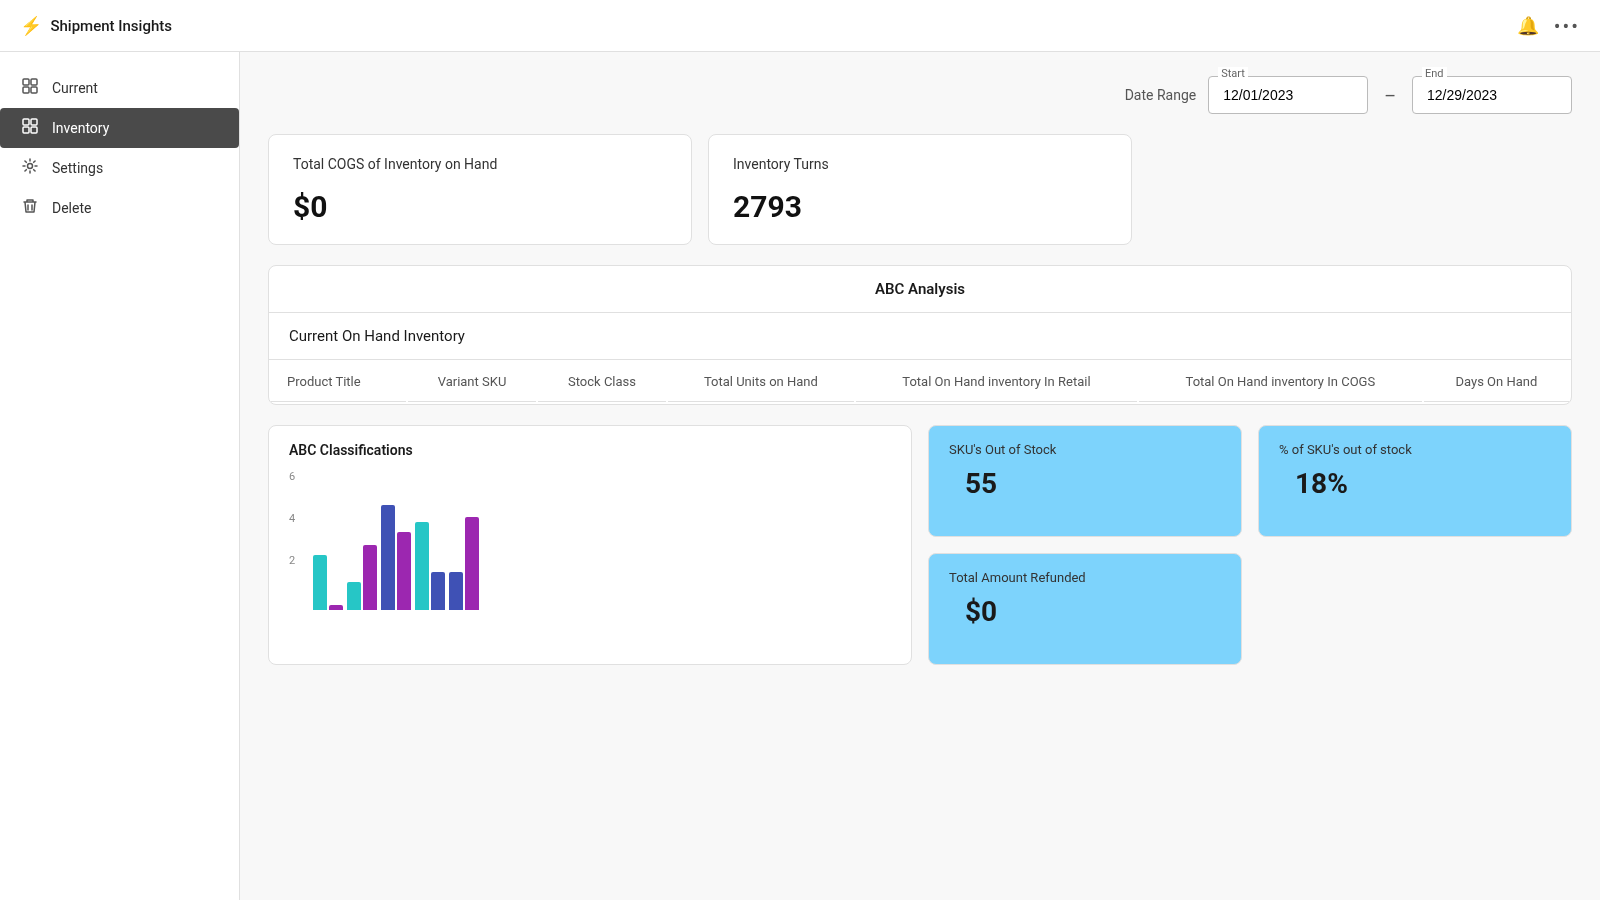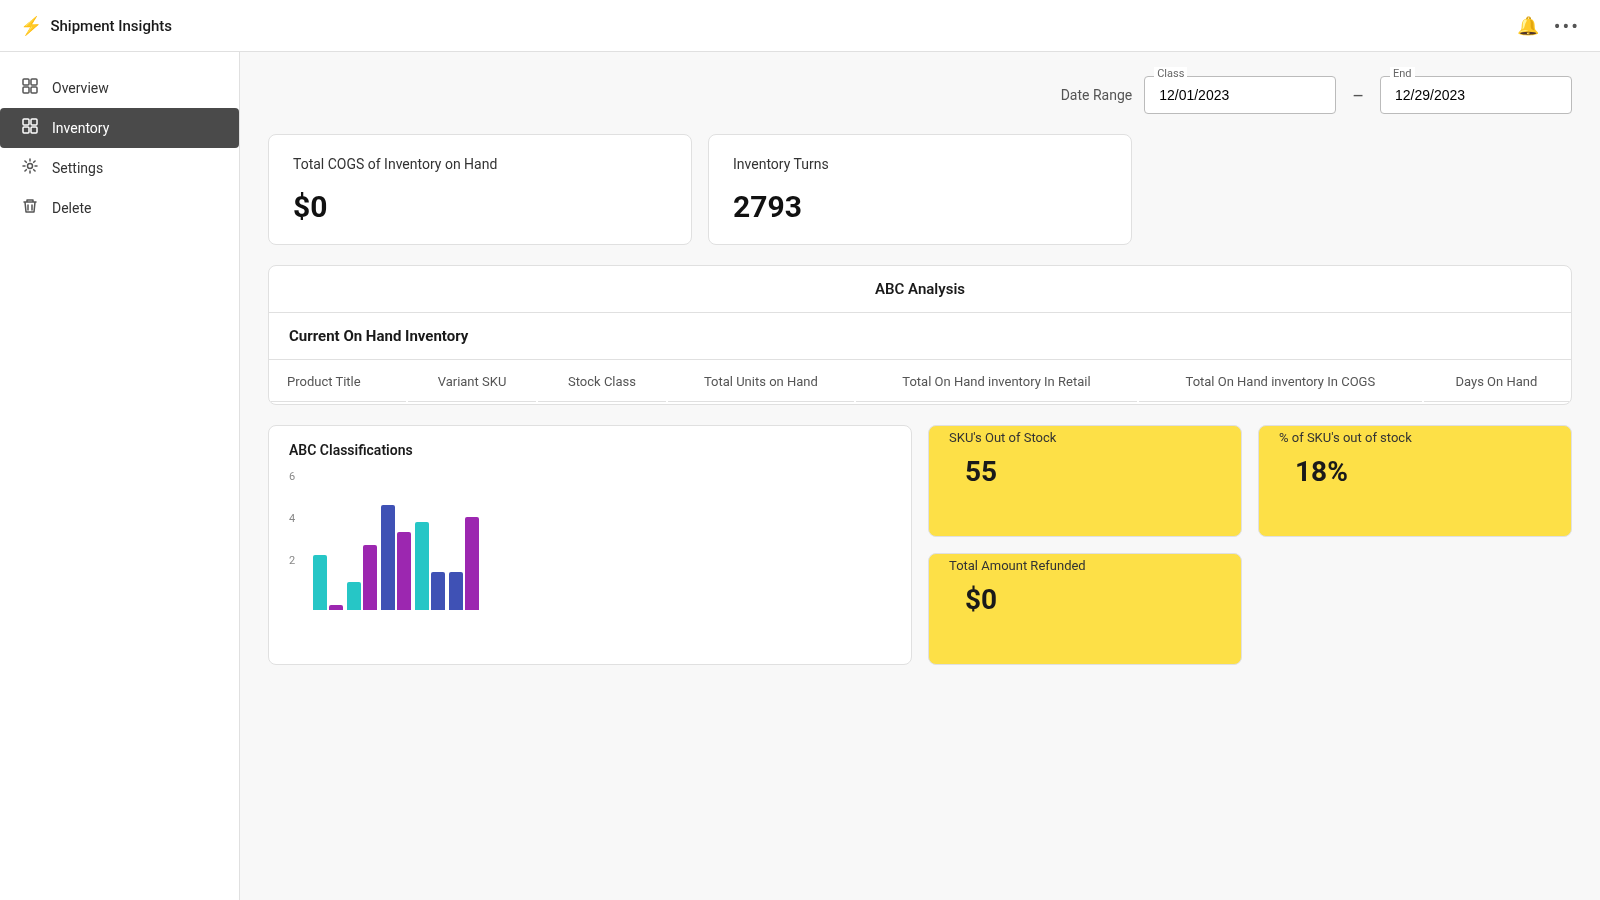--- a/index.html
+++ b/index.html
@@ -40,21 +40,21 @@
       display: flex; align-items: center; justify-content: flex-end;
       margin-bottom: 20px; gap: 12px;
     }
     .date-input-group { position: relative; }
     .date-input-group label {
       position: absolute; top: -9px; left: 10px; font-size: 11px; color: #666;
       background: #fff; padding: 0 3px;
     }
     .date-input-group input {
       border: 1px solid #bbb; border-radius: 4px; padding: 10px 14px;
-      font-size: 14px; width: 192px; background: #fff;
+      font-size: 14px; width: 160px; background: #fff;
     }
     .date-separator { font-size: 18px; color: #555; margin: 0 4px; }
 
     
     .stat-cards { display: grid; grid-template-columns: 1fr 1fr 1fr; gap: 16px; margin-bottom: 20px; }
     .stat-card {
       background: #fff; border: 1px solid #e0e0e0; border-radius: 8px;
       padding: 20px 24px; min-height: 110px;
     }
     .stat-card-title { font-size: 14px; color: #333; margin-bottom: 14px; line-height: 1.4; }
@@ -63,43 +63,43 @@
     
     .abc-section {
       background: #fff; border: 1px solid #e0e0e0; border-radius: 8px;
       margin-bottom: 20px; overflow: hidden;
     }
     .abc-header {
       text-align: center; padding: 14px; font-size: 15px; font-weight: 600;
       border-bottom: 1px solid #e0e0e0;
     }
     .abc-sub-header {
-      padding: 14px 20px; font-size: 15px; font-weight: 700;
+      padding: 14px 20px; font-size: 15px; font-weight: 400;
       border-bottom: 1px solid #e0e0e0;
     }
     .abc-table { width: 100%; }
     .abc-table th {
       padding: 12px 16px; font-size: 13px; font-weight: 400; color: #555;
       text-align: center; border-bottom: 1px solid #e0e0e0;
     }
     .abc-table th:first-child { text-align: left; }
 
     
     .bottom-grid { display: grid; grid-template-columns: 1fr 1fr; gap: 16px; }
     .bottom-right { display: grid; grid-template-columns: 1fr 1fr; grid-template-rows: auto auto; gap: 16px; }
 
     .classifications-card {
       background: #fff; border: 1px solid #e0e0e0; border-radius: 8px;
       padding: 16px 20px; min-height: 240px;
     }
     .classifications-title { font-size: 14px; font-weight: 600; margin-bottom: 12px; }
 
     .small-stat-card {
-      background: #fde047; border: 1px solid #e0e0e0; border-radius: 8px;
-      padding: 4px 20px;
+      background: #7dd3fc; border: 1px solid #e0e0e0; border-radius: 8px;
+      padding: 16px 20px;
     }
     .small-stat-title { font-size: 13px; color: #333; margin-bottom: 10px; }
     .small-stat-value { font-size: 28px; font-weight: 700; margin-left: 16px; }
 
     
     .bar-chart { display: flex; align-items: flex-end; gap: 4px; height: 140px; padding-top: 10px; position: relative; }
     .bar-group { display: flex; align-items: flex-end; gap: 2px; }
     .bar { width: 14px; border-radius: 2px 2px 0 0; }
     .bar.teal { background: #26c6c6; }
     .bar.purple { background: #9c27b0; }
@@ -131,21 +131,21 @@
   <div class="sidebar">
     <div class="sidebar-item">
       <span class="sidebar-icon">
         <svg width="16" height="16" viewBox="0 0 16 16" fill="none" xmlns="http://www.w3.org/2000/svg">
           <rect x="1" y="1" width="6" height="6" rx="1" stroke="#555" stroke-width="1.5" fill="none"></rect>
           <rect x="9" y="1" width="6" height="6" rx="1" stroke="#555" stroke-width="1.5" fill="none"></rect>
           <rect x="1" y="9" width="6" height="6" rx="1" stroke="#555" stroke-width="1.5" fill="none"></rect>
           <rect x="9" y="9" width="6" height="6" rx="1" stroke="#555" stroke-width="1.5" fill="none"></rect>
         </svg>
       </span>
-      <span>Overview</span>
+      <span>Current</span>
     </div>
     <div class="sidebar-item active">
       <span class="sidebar-icon">
         <svg width="16" height="16" viewBox="0 0 16 16" fill="none" xmlns="http://www.w3.org/2000/svg">
           <rect x="1" y="1" width="6" height="6" rx="1" stroke="#fff" stroke-width="1.5" fill="none"></rect>
           <rect x="9" y="1" width="6" height="6" rx="1" stroke="#fff" stroke-width="1.5" fill="none"></rect>
           <rect x="1" y="9" width="6" height="6" rx="1" stroke="#fff" stroke-width="1.5" fill="none"></rect>
           <rect x="9" y="9" width="6" height="6" rx="1" stroke="#fff" stroke-width="1.5" fill="none"></rect>
         </svg>
       </span>
@@ -168,21 +168,21 @@
       </span>
       <span>Delete</span>
     </div>
   </div>
 
   <div class="main">
 
     <div class="date-range-section">
       <span style="font-size:14px;color:#555;">Date Range</span>
       <div class="date-input-group">
-        <label>Class</label>
+        <label>Start</label>
         <input type="text" value="12/01/2023" style="">
       </div>
       <span class="date-separator">–</span>
       <div class="date-input-group">
         <label>End</label>
         <input type="text" value="12/29/2023" style="">
       </div>
     </div>
 
     <div class="stat-cards">

